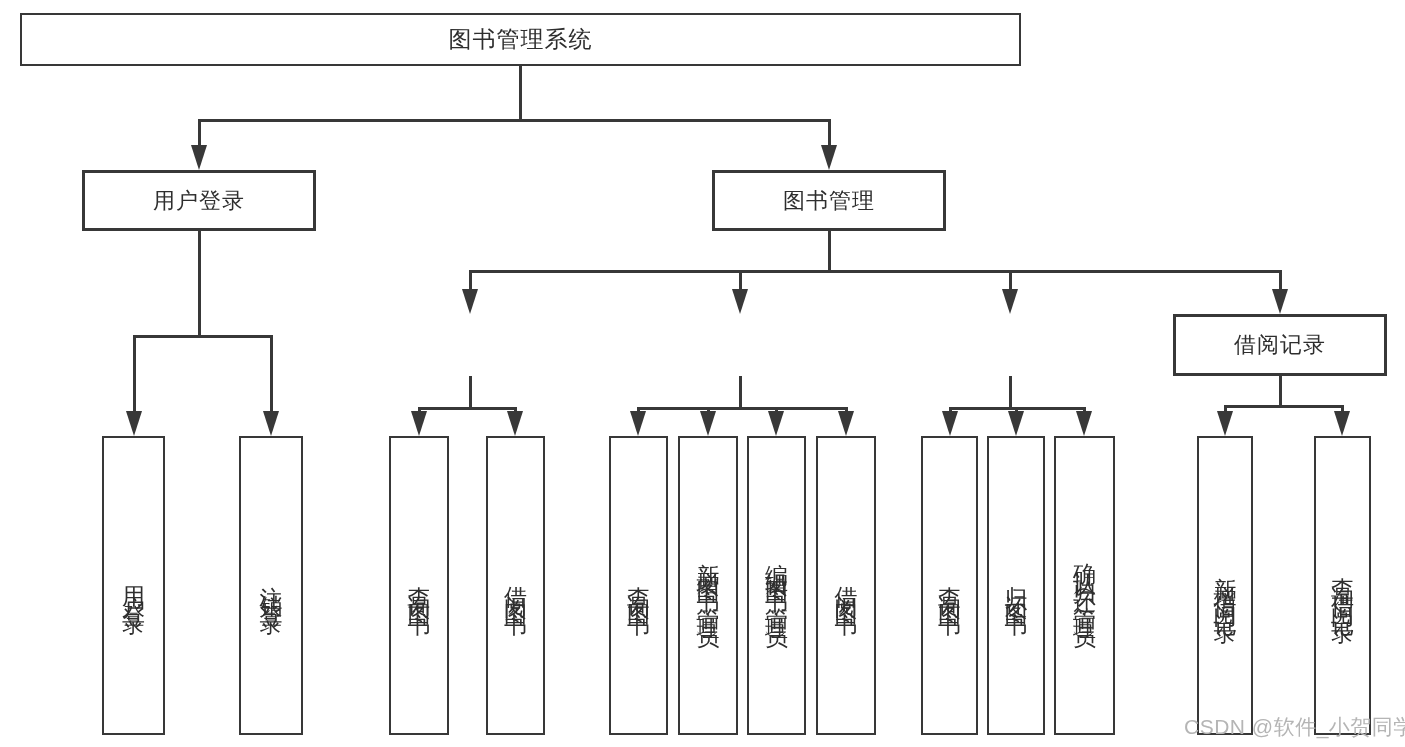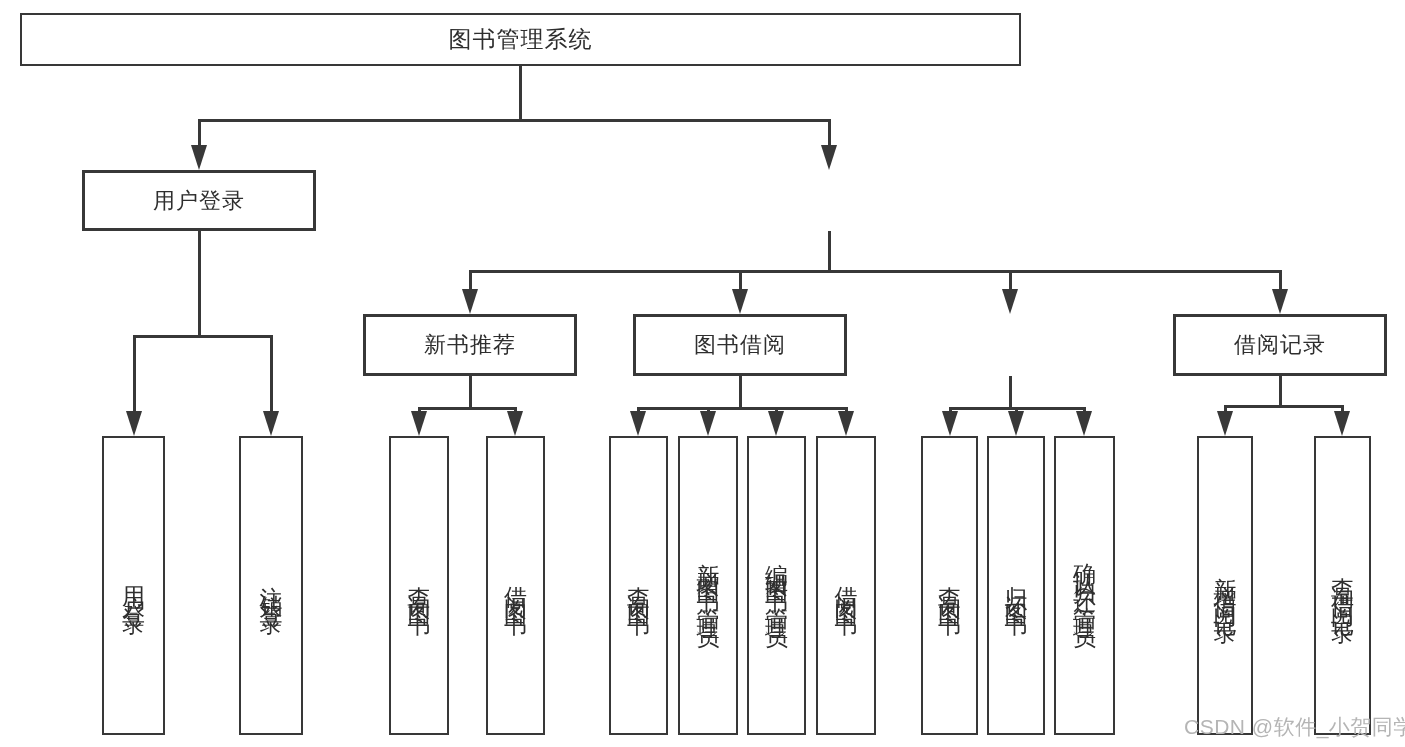--- a/index.html
+++ b/index.html
@@ -51,27 +51,24 @@
 
 <div id="canvas">
 
   <div class="box h lv1" style="left:20px;top:13px;width:1001px;height:53px">
     <span class="lbl">图书管理系统</span>
   </div>
 
   <div class="box h thick" style="left:82px;top:170px;width:234px;height:61px">
     <span class="lbl">用户登录</span>
   </div>
+  <div class="box h thick" style="left:712px;top:170px;width:234px;height:61px">
+    <span class="lbl">图书管理</span>
+  </div>
 
-  <div class="box h thick" style="left:363px;top:314px;width:214px;height:62px">
-    <span class="lbl">新书推荐</span>
-  </div>
-  <div class="box h thick" style="left:633px;top:314px;width:214px;height:62px">
-    <span class="lbl">图书借阅</span>
-  </div>
   <div class="box h thick" style="left:1173px;top:314px;width:214px;height:62px">
     <span class="lbl">借阅记录</span>
   </div>
 
   <div class="box v" style="left:102px;top:436px;width:63px;height:299px">
     <span class="lbl">用户登录</span>
   </div>
   <div class="box v" style="left:239px;top:436px;width:64px;height:299px">
     <span class="lbl">注销登录</span>
   </div>

